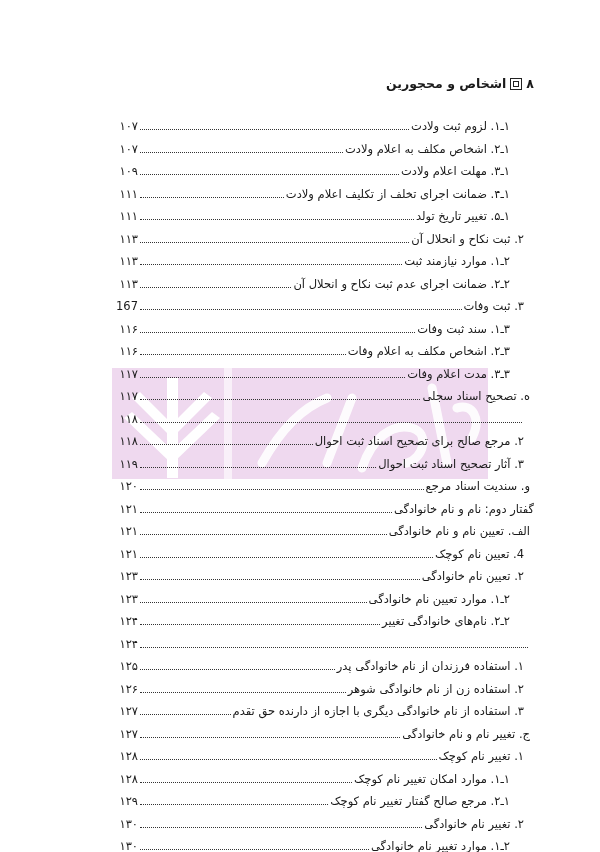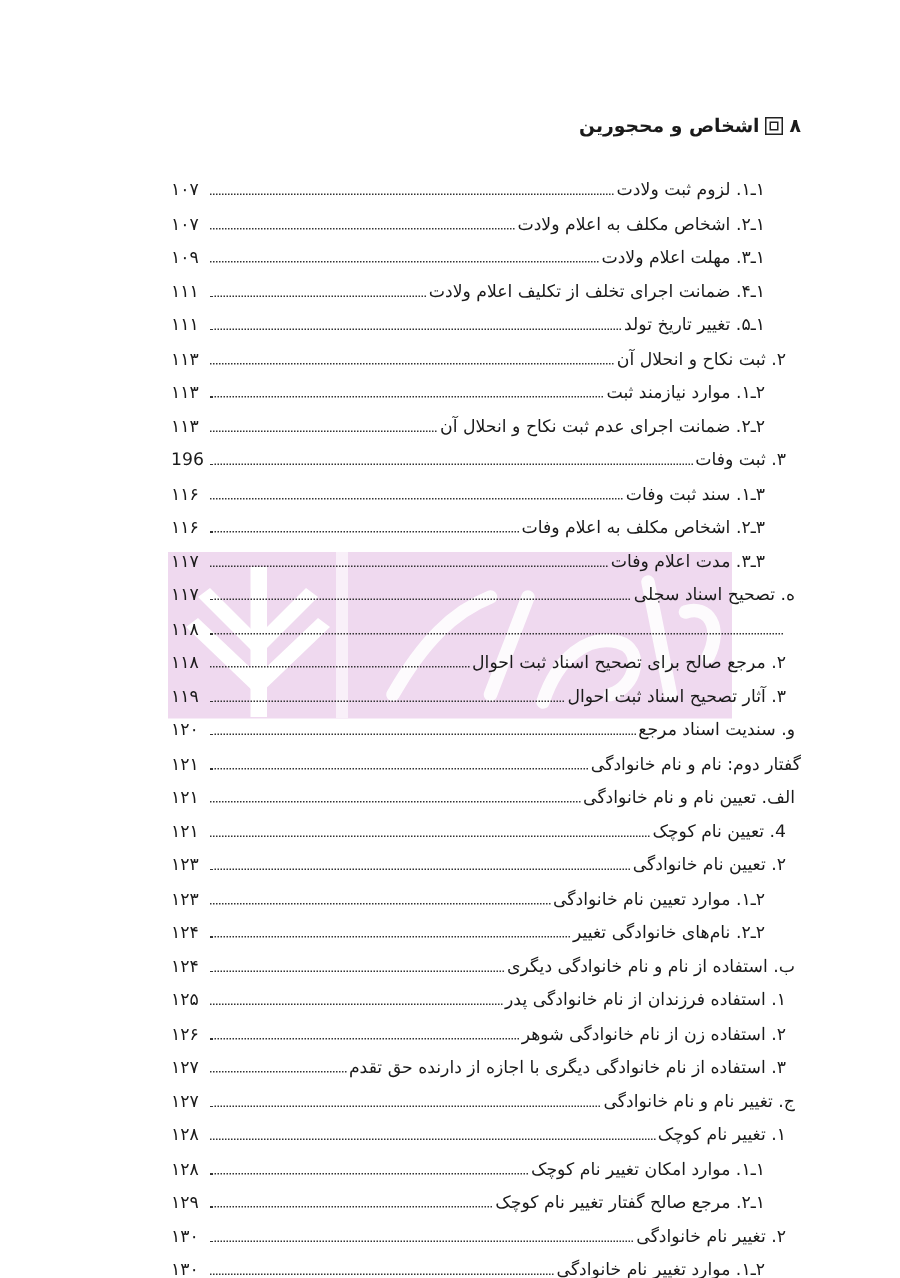--- a/index.html
+++ b/index.html
@@ -12,21 +12,21 @@
   .header .book-icon::after { content: ""; position: absolute; left: 2px; top: 2px; width: 4px; height: 4px;
                        border: 1px solid #222; }
   .watermark { position: absolute; left: 112px; top: 368px; width: 376px; height: 111px;
                background: #efd9ef; overflow: hidden; }
   .watermark svg { position: absolute; left: 0; top: 0; }
   .toc { position: absolute; left: 114px; top: 115px; width: 420px; direction: rtl; }
   .row { height: 22.5px; display: flex; align-items: center; font-size: 11.5px; position: relative; }
   .row .entry { display: flex; align-items: baseline; width: 100%; white-space: nowrap; }
   .row .label { flex: 0 0 auto; }
   .row .leader { flex: 1 1 auto; border-bottom: 1px dotted #333; margin: 0 2px; height: 0.7em; }
-  .row .page { flex: 0 0 auto; min-width: 24px; text-align: left; direction: rtl; }
+  .row .page { flex: 0 0 auto; min-width: 24px; text-align: right; direction: rtl; }
   .lvl0 { padding-right: 0; }
   .lvl1 { padding-right: 10px; }
   .lvl2 { padding-right: 24px; }
 </style>
 </head>
 <body>
 
 <div class="header">
   <span>۸</span>
   <span class="book-icon"></span>
@@ -109,21 +109,21 @@
       <div class="entry">
         <span class="label">۲ـ۲. ضمانت اجرای عدم ثبت نکاح و انحلال آن</span>
         <span class="leader"></span>
         <span class="page">۱۱۳</span>
       </div>
     </div>
     <div class="row lvl1">
       <div class="entry">
         <span class="label">۳. ثبت وفات</span>
         <span class="leader"></span>
-        <span class="page">196</span>
+        <span class="page">167</span>
       </div>
     </div>
     <div class="row lvl2">
       <div class="entry">
         <span class="label">۳ـ۱. سند ثبت وفات</span>
         <span class="leader"></span>
         <span class="page">۱۱۶</span>
       </div>
     </div>
     <div class="row lvl2">
@@ -211,21 +211,20 @@
     </div>
     <div class="row lvl2">
       <div class="entry">
         <span class="label">۲ـ۲. نام‌های خانوادگی تغییر</span>
         <span class="leader"></span>
         <span class="page">۱۲۴</span>
       </div>
     </div>
     <div class="row lvl0" style="padding-right: 4px;">
       <div class="entry">
-        <span class="label">ب. استفاده از نام و نام خانوادگی دیگری</span>
         <span class="leader"></span>
         <span class="page">۱۲۴</span>
       </div>
     </div>
     <div class="row lvl1">
       <div class="entry">
         <span class="label">۱. استفاده فرزندان از نام خانوادگی پدر</span>
         <span class="leader"></span>
         <span class="page">۱۲۵</span>
       </div>

